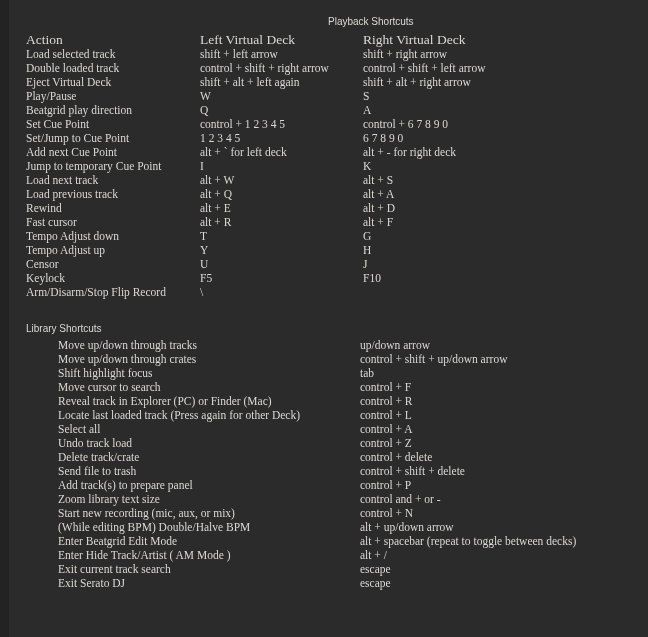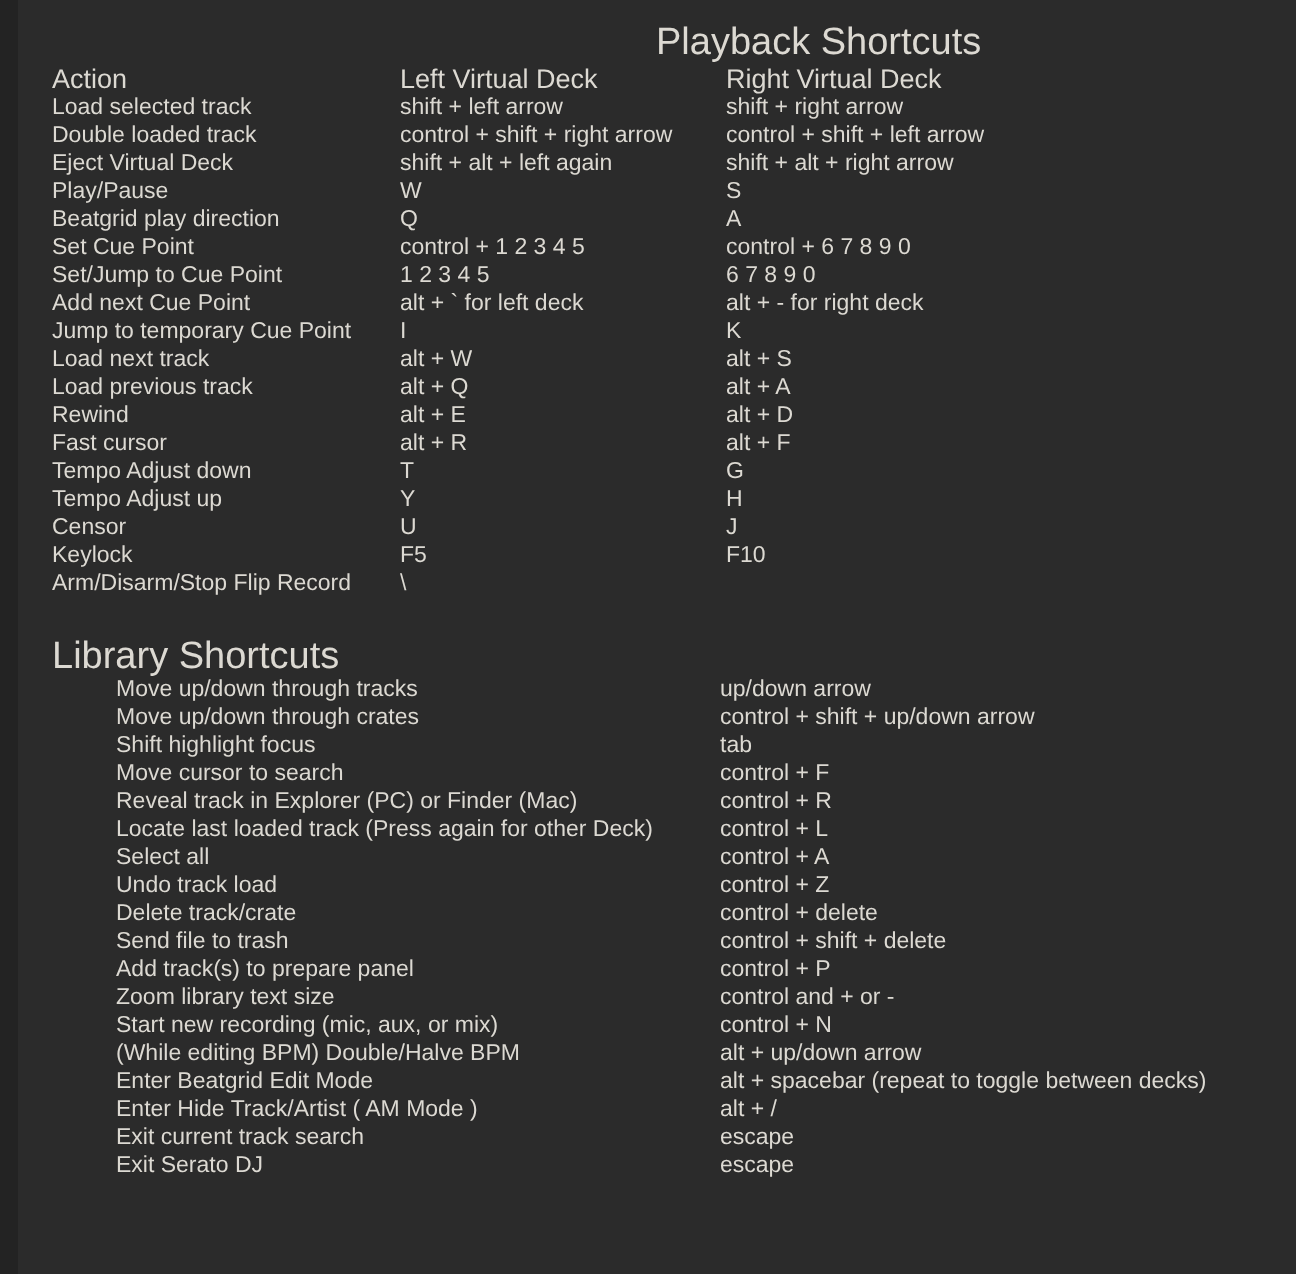--- a/index.html
+++ b/index.html
@@ -23,39 +23,40 @@
   }
   .page {
     position: absolute;
     left: 0; top: 0;
     width: 648px;
     height: 637px;
   }
 
   .section-title {
     position: absolute;
-    font-size: 19px;
+    font-size: 10px;
     line-height: 14px;
     color: #dcd9d2;
     white-space: nowrap;
   }
 
   .playback-title {
     left: 328px;
     top: 15px;
   }
   .library-title {
     left: 26px;
     top: 322px;
   }
 
   .rows {
     position: absolute;
     left: 0;
     width: 648px;
+    font-family: Liberation Serif, serif;
   }
   #playback-rows { top: 33px; }
   #library-rows  { top: 338px; margin-left: 32px; }
 
   .row {
     position: relative;
     height: 14px;
     line-height: 14px;
     white-space: nowrap;
   }

